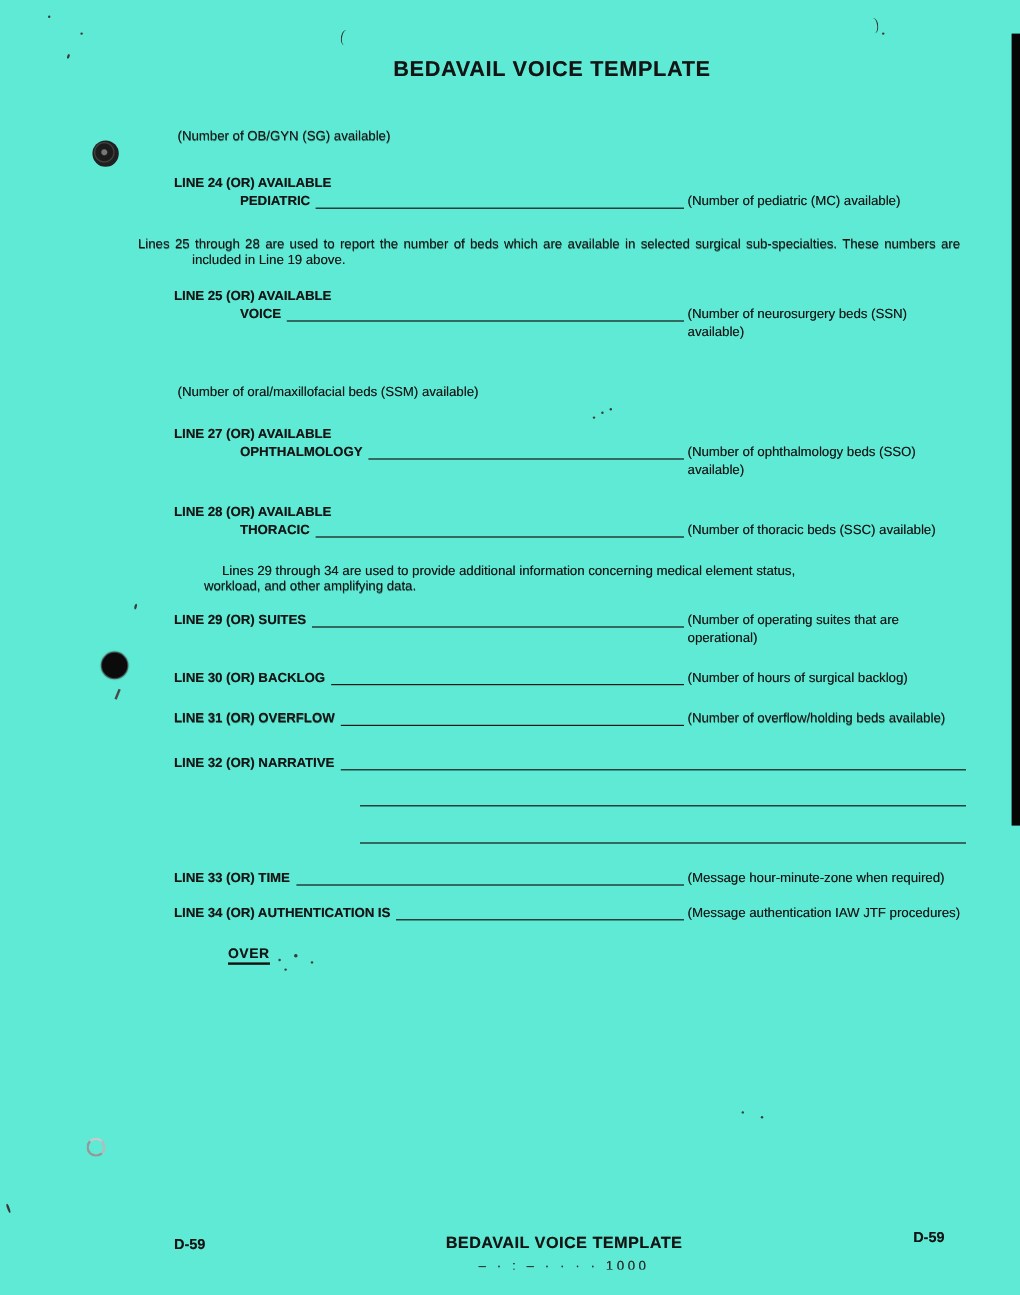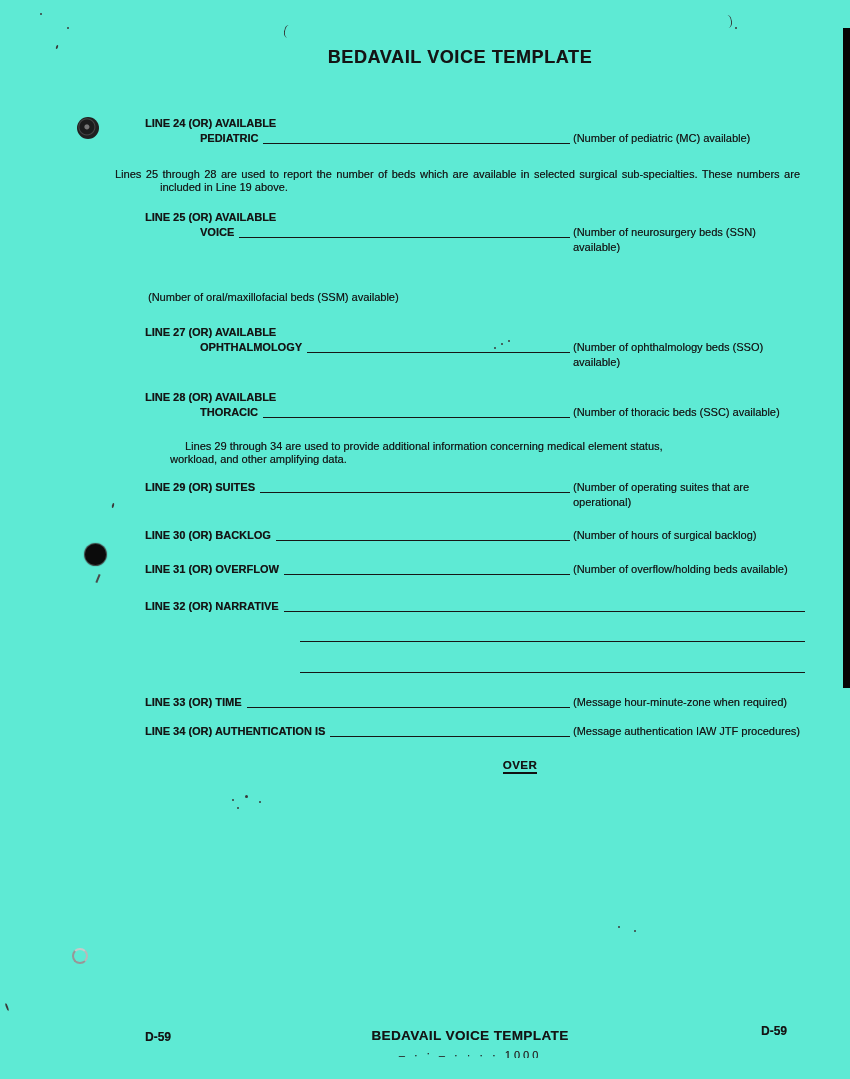--- a/index.html
+++ b/index.html
@@ -56,21 +56,21 @@
   
   .para { font-size:11px; line-height:13px; }
   .p1 {
     margin:22px 50px 16px 115px;
     padding-left:45px; text-indent:-45px;
     text-align:justify;
   }
   .p2 { margin:4px 160px 14px 170px; text-indent:15px; }
 
   
-  .over { margin:16px 0 0 190px;text-align:center; }
+  .over { margin:16px 0 0 190px; }
   .over-text {
     font-weight:bold; font-size:11.5px; letter-spacing:.5px;
     border-bottom:2px solid #111; padding-bottom:1px;
   }
 
   
   .footer-left  { position:absolute; left:145px; top:1030px; font-size:12px; font-weight:bold; }
   .footer-center{ position:absolute; left:90px; right:0; top:1028px; text-align:center; font-size:13.5px; font-weight:bold; letter-spacing:.4px; }
   .footer-right { position:absolute; right:63px; top:1024px; font-size:12px; font-weight:bold; }
   .footer-cut {
@@ -121,20 +121,21 @@
   <div class="sp" style="left:245px;top:795px;width:3px;height:3px"></div>
   <div class="sp" style="left:259px;top:801px;width:2px;height:2px"></div>
   <div class="sp" style="left:237px;top:807px;width:2px;height:2px"></div>
   <div class="sp" style="left:618px;top:926px;width:2px;height:2px"></div>
   <div class="sp" style="left:634px;top:930px;width:2px;height:2px"></div>
   <div class="sp" style="left:6px;top:1003px;width:2px;height:8px;transform:rotate(-20deg)"></div>
 
   <div class="title">BEDAVAIL VOICE TEMPLATE</div>
 
   <div class="row mb24">
+    <div class="desc pad">(Number of OB/GYN (SG) available)</div>
   </div>
 
   <div class="row">
     <div class="left">
       <div class="l1">LINE 24 (OR) AVAILABLE</div>
       <div class="l2 indent">
         <span class="sub">PEDIATRIC</span>
         <span class="blank"></span>
       </div>
     </div>

